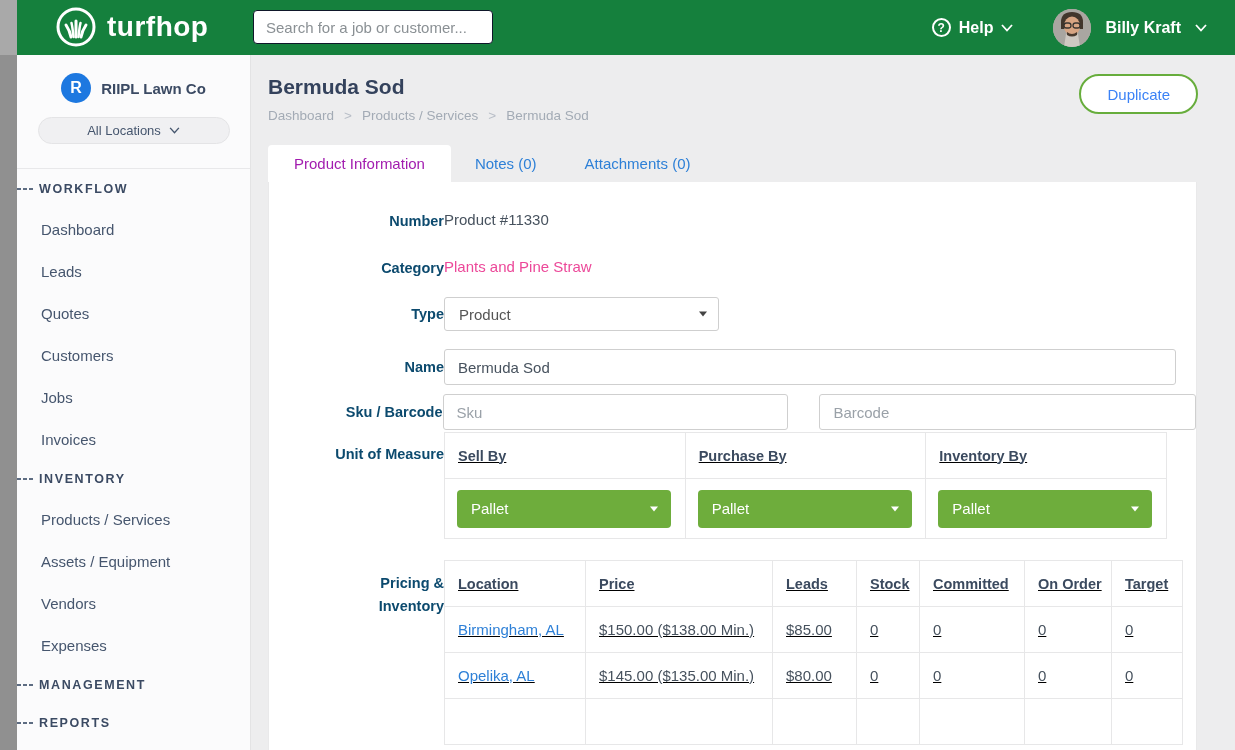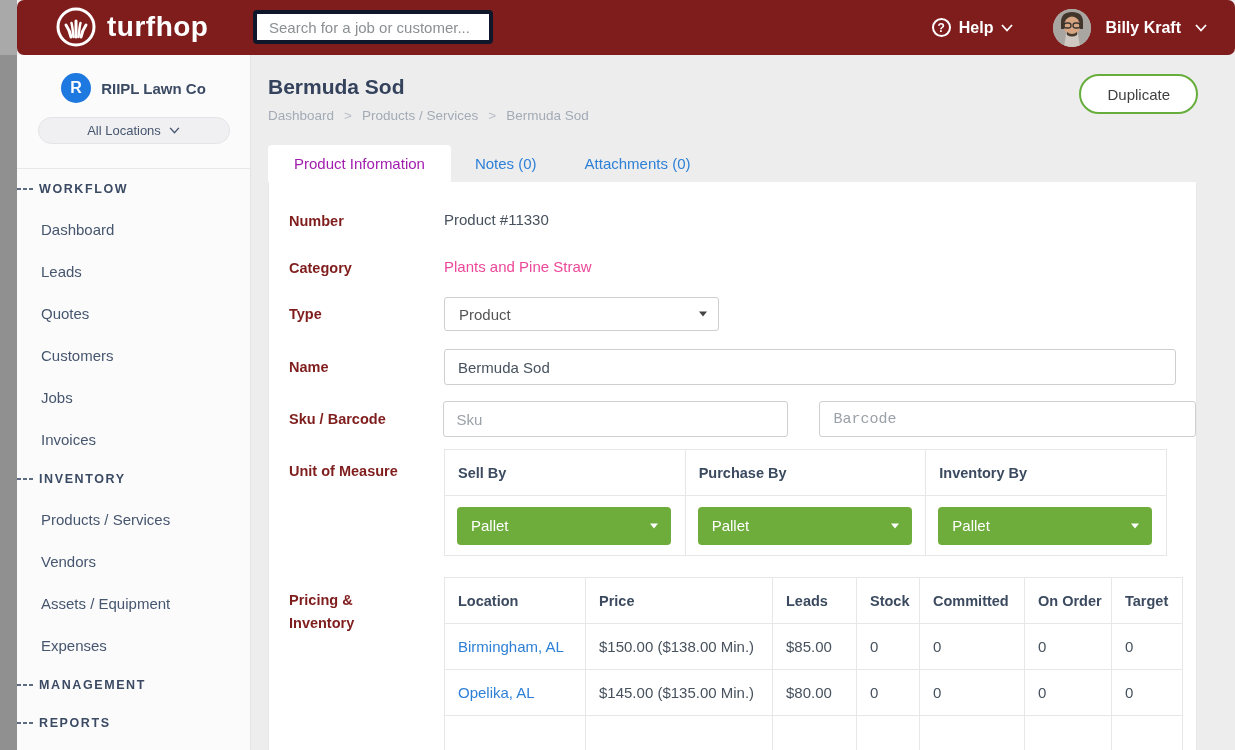--- a/index.html
+++ b/index.html
@@ -4,26 +4,26 @@
 <style>
   * { margin:0; padding:0; box-sizing:border-box; }
   html,body { width:1235px; height:750px; overflow:hidden;
     font-family:"Liberation Sans","DejaVu Sans",sans-serif; background:#ededee; }
 
   
   .edge-strip { position:absolute; left:0; top:0; width:17px; height:750px; background:#909090; }
   .edge-strip .top { position:absolute; left:0; top:0; width:17px; height:55px; background:#a9a9a9; }
 
   
-  .topbar { position:absolute; left:17px; top:0; width:1218px; height:55px; background:#7f1d1d;border-radius:7px; }
+  .topbar { position:absolute; left:17px; top:0; width:1218px; height:55px; background:#15803d; }
   .brand { position:absolute; left:38px; top:6px; display:flex; align-items:center; }
   .brand svg { display:block; }
   .brand-name { color:#fff; font-size:28px; font-weight:700; letter-spacing:.5px; margin-left:10px; }
   .search-box { position:absolute; left:236px; top:10px; width:240px; height:34px;
-    border:4px solid #0f172a; border-radius:4px; background:#fff; padding:0 12px;
+    border:1px solid #0f172a; border-radius:4px; background:#fff; padding:0 12px;
     font-size:15px; color:#555; outline:none; }
   .search-box::placeholder { color:#8a9094; }
   .top-right { position:absolute; right:28px; top:0; height:55px; display:flex; align-items:center; gap:14px; color:#fff; }
   .help-wrap { display:flex; align-items:center; gap:8px; margin-right:26px; cursor:pointer; }
   .help-q { width:19px; height:19px; border:2px solid #fff; border-radius:50%;
     display:flex; align-items:center; justify-content:center; font-size:12px; font-weight:700; }
   .help-label { font-size:16px; font-weight:600; }
   .chev { width:12px; height:8px; }
   .avatar { width:38px; height:38px; border-radius:50%; overflow:hidden; background:#b9b2aa; }
   .user-name { font-size:16px; font-weight:600; }
@@ -48,50 +48,50 @@
     display:flex; gap:2px; }
   .dashes i { width:4px; height:2px; background:#5d6c82; }
 
   
   .main { position:absolute; left:251px; top:55px; width:984px; height:695px; background:#ededee; }
   .page-head { position:relative; padding:20px 0 0 17px; }
   .page-title { font-size:21px; font-weight:700; color:#34425c; }
   .breadcrumb { margin-top:9px; font-size:13.5px; color:#a3abb5; display:flex; gap:10px; align-items:center; }
   .breadcrumb .sep { color:#b8bec7; }
   .dup-btn { position:absolute; right:37px; top:19px; height:40px; padding:0 26px;
-    border:2px solid #67ad3c; border-radius:21px; background:#fff; color:#404040;
+    border:2px solid #67ad3c; border-radius:21px; background:#fff; color:#3b82f6;
     font-size:15px; cursor:pointer; font-family:inherit; }
 
   .tabs { display:flex; margin:22px 0 0 17px; height:37px; align-items:stretch; }
   .tab { display:flex; align-items:center; padding:0 26px; font-size:15px; cursor:pointer; }
   .tab.active { background:#fff; border-radius:4px 4px 0 0; color:#a21caf; }
   .tab.plain { color:#2e80d7; padding:0 24px; }
 
   .card { margin-left:17px; width:929px; background:#fff; border:1px solid #e9e9ea; border-top:none;
     padding:29px 0 40px 20px; }
   .frow { display:flex; margin-bottom:29px; }
-  .frow .flabel { width:155px; font-size:14.5px; font-weight:700; color:#7f1d1d; padding-top:2px; }
+  .frow .flabel { width:155px; font-size:14.5px; font-weight:700; color:#0c4a6e; padding-top:2px;text-align:right; }
   .frow.center { align-items:center; }
   .frow.center .flabel { padding-top:0; }
   .fvalue { font-size:15px; color:#47525e; }
   .flink { font-size:15px; color:#ec4899; cursor:pointer; text-decoration:none; }
 
   .select-like { width:275px; height:34px; border:1px solid #cfcfcf; border-radius:3px;
     display:flex; align-items:center; padding:0 12px 0 14px; font-size:15px; color:#555; cursor:pointer; position:relative; }
   .select-like .caret { position:absolute; right:11px; top:50%; transform:translateY(-50%);
     width:0; height:0; border-left:4px solid transparent; border-right:4px solid transparent; border-top:5px solid #444; }
 
   .text-input { height:36px; border:1px solid #cfcfcf; border-radius:3px; padding:0 13px;
     font-size:15px; color:#47525e; outline:none; font-family:inherit; }
   .text-input::placeholder { color:#9aa1a8; }
   .input-name { width:732px; }
   .input-sku { width:349px; }
-  .input-barcode { width:380px; margin-left:31px;font-family:Liberation Mono, monospace; }
-
-  table { border-collapse:collapse; }
+  .input-barcode { width:380px; margin-left:31px; }
+
+  table { border-collapse:collapse;text-decoration:underline; }
   .uom-table { width:723px; }
   .uom-table th { width:241px; border:1px solid #e7e7e8; text-align:left; font-size:14.5px;
     font-weight:700; color:#3b4a5f; height:46px; padding-left:13px; }
   .uom-table td { border:1px solid #e7e7e8; height:60px; padding-left:12px; }
   .uom-btn { width:214px; height:38px; background:#6ead3c; border:none; border-radius:4px;
     color:#fff; font-size:15px; text-align:left; padding:0 14px; position:relative; cursor:pointer; font-family:inherit; }
   .uom-btn .caret { position:absolute; right:13px; top:50%; transform:translateY(-50%);
     width:0; height:0; border-left:4px solid transparent; border-right:4px solid transparent; border-top:5px solid #fff; }
 
   .price-table { width:732px; table-layout:fixed; }
@@ -196,24 +196,24 @@
           <i></i>
           <i></i>
           <i></i>
         </span>
         <span>INVENTORY</span>
       </li>
     <li class="item">
         <span>Products / Services</span>
       </li>
     <li class="item">
+        <span>Assets / Equipment</span>
+      </li>
+    <li class="item">
         <span>Vendors</span>
-      </li>
-    <li class="item">
-        <span>Assets / Equipment</span>
       </li>
     <li class="item">
         <span>Expenses</span>
       </li>
     <li class="header">
         <span class="dashes">
           <i></i>
           <i></i>
           <i></i>
         </span>
@@ -262,26 +262,26 @@
     </div>
 
     <div class="frow center" style="margin-bottom:18px">
       <div class="flabel">Type</div>
       <div class="select-like">
         <span>Product</span>
         <span class="caret"></span>
       </div>
     </div>
 
-    <div class="frow center" style="margin-bottom:16px">
+    <div class="frow center" style="margin-bottom:9px">
       <div class="flabel">Name</div>
       <input class="text-input input-name" type="text" value="Bermuda Sod" style="">
     </div>
 
-    <div class="frow center" style="margin-bottom:12px">
+    <div class="frow center" style="margin-bottom:2px">
       <div class="flabel">Sku / Barcode</div>
       <input class="text-input input-sku" type="text" placeholder="Sku" style="">
       <input class="text-input input-barcode" type="text" placeholder="Barcode" style="">
     </div>
 
     <div class="frow" style="margin-bottom:21px">
       <div class="flabel" style="padding-top:14px">Unit of Measure</div>
       <table class="uom-table">
         <tbody>
             <tr>

